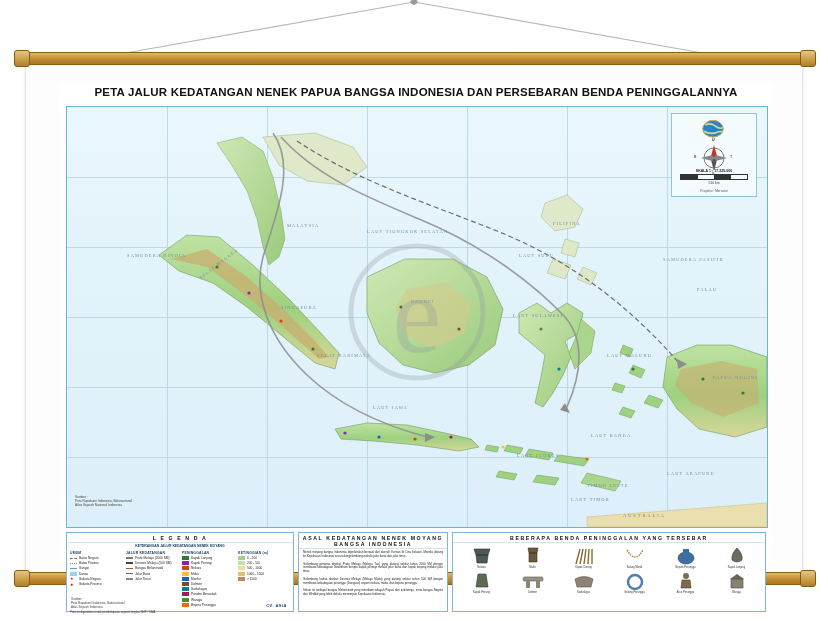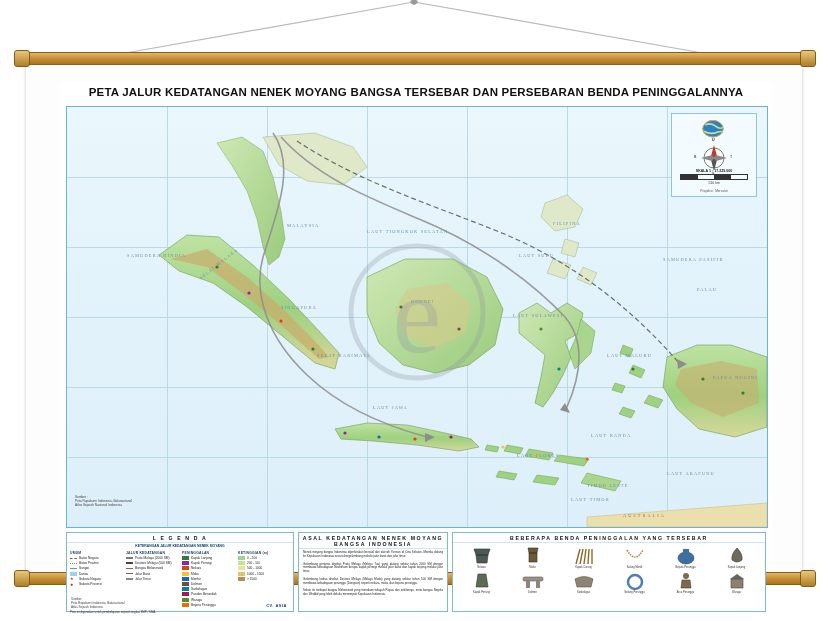--- a/index.html
+++ b/index.html
@@ -150,21 +150,21 @@
 <div class="board"></div>
 <div class="rod rod-top"></div>
 <div class="rod rod-bottom"></div>
 <div class="rod-cap" style="left:14px;top:50px;"></div>
 <div class="rod-cap" style="left:800px;top:50px;"></div>
 <div class="rod-cap" style="left:14px;top:570px;"></div>
 <div class="rod-cap" style="left:800px;top:570px;"></div>
 
 <div class="sheet">
 
-  <div class="map-title">PETA JALUR KEDATANGAN NENEK MOYANG BANGSA TERSEBAR DAN PERSEBARAN BENDA PENINGGALANNYA</div>
+  <div class="map-title">PETA JALUR KEDATANGAN NENEK PAPUA BANGSA INDONESIA DAN PERSEBARAN BENDA PENINGGALANNYA</div>
 
   <div class="map-frame">
     <div class="sea"></div>
 
     <div class="graticule">
       <div class="v" style="left:100px"></div>
       <div class="v" style="left:200px"></div>
       <div class="v" style="left:300px"></div>
       <div class="v" style="left:400px"></div>
       <div class="v" style="left:500px"></div>

